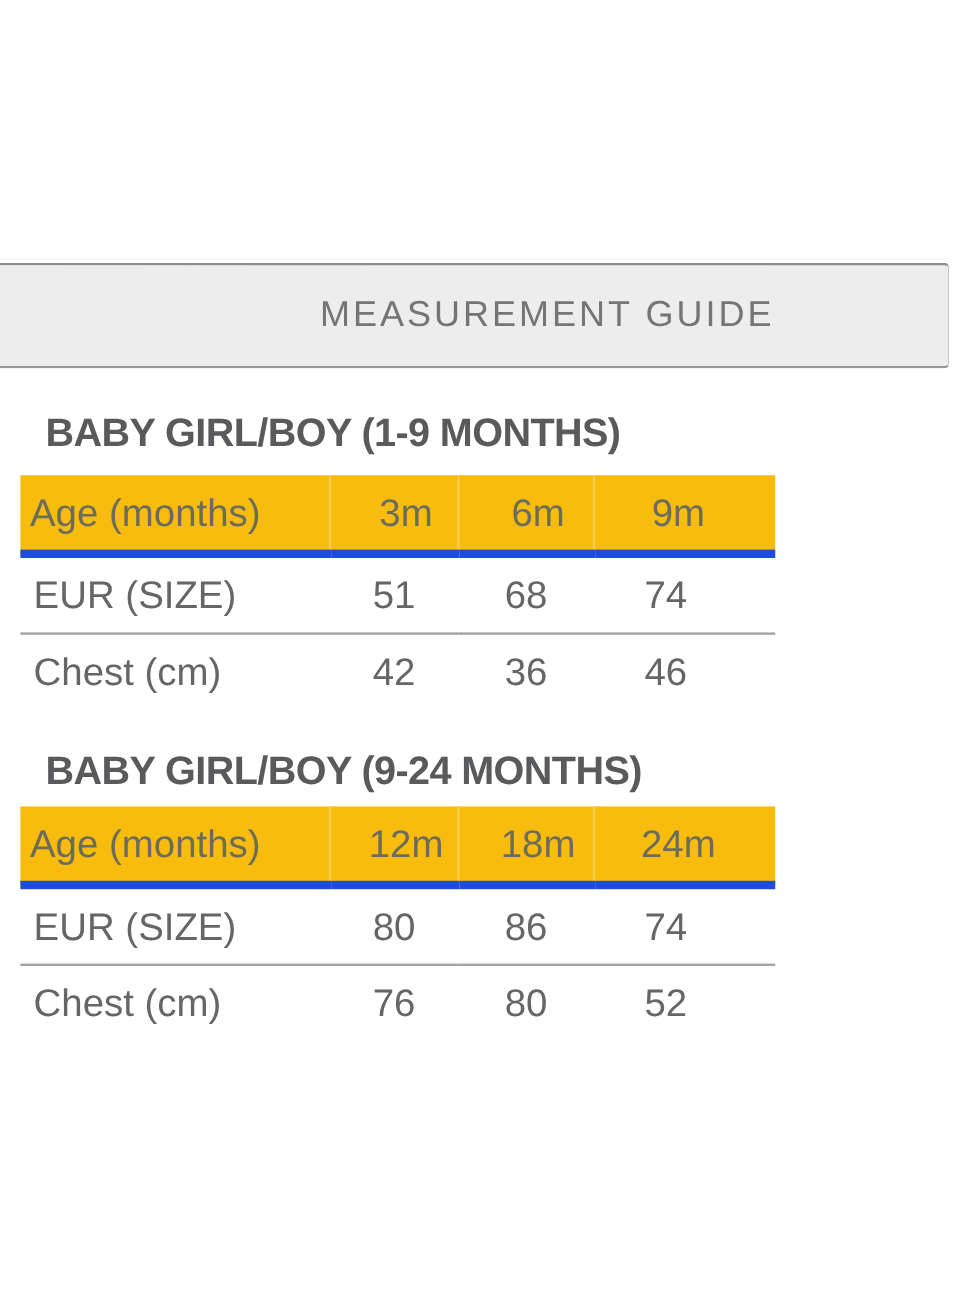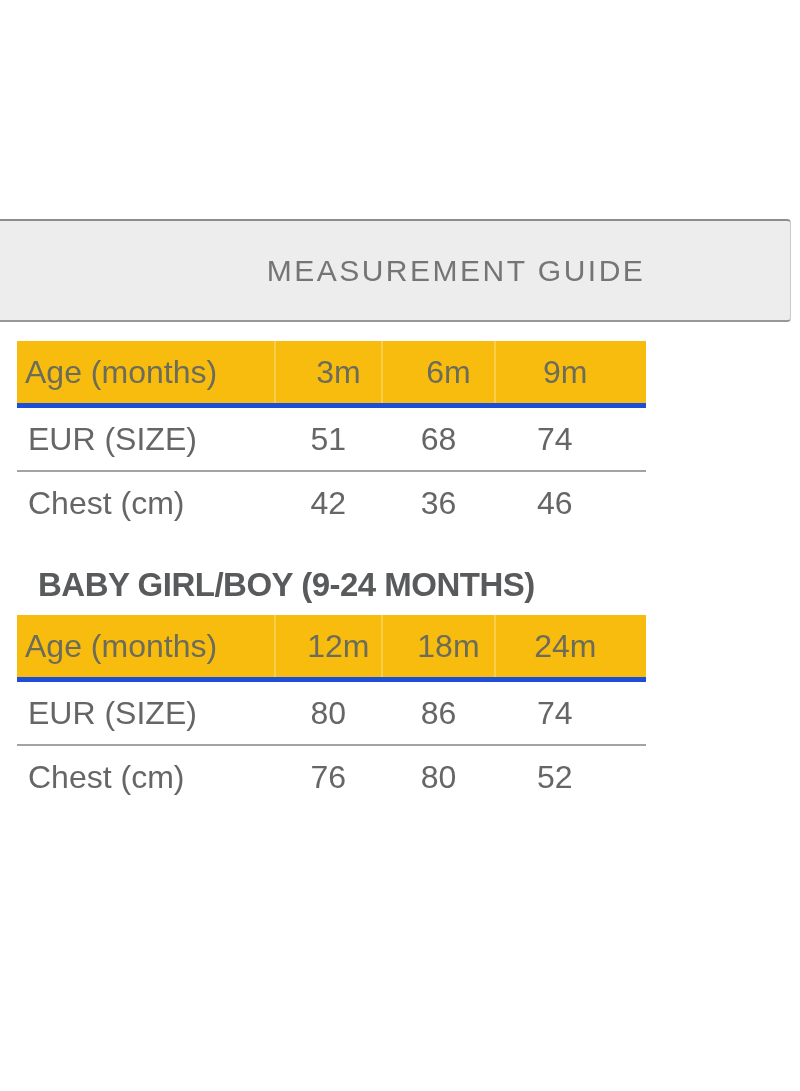--- a/index.html
+++ b/index.html
@@ -13,21 +13,21 @@
     width: 800px;
     height: 1091px;
     background: #ffffff;
     overflow: hidden;
   }
   
   .header-bar {
     box-sizing: border-box;
     margin-top: 219px;
     width: 791px;
-    height: 103px;
+    height: 88px;
     background: #EDEDED;
     border-top: 2px solid #8D8D8D;
     border-bottom: 2px solid #979797;
     border-right: 1px solid #C9C9C9;
     border-radius: 0 4px 4px 0;
     display: flex;
     align-items: center;
     justify-content: center;
     padding-left: 122px;
   }
@@ -58,21 +58,21 @@
     margin-top: 19px;
     font-size: 32px;
     color: #666666;
   }
   table.size-table.second { margin-top: 14px; }
   .size-table thead th {
     background: #F8BC0F;
     height: 60px;
     font-weight: normal;
     color: #6C6C5B;
-    border-bottom: 5px solid #1d4ed8;
+    border-bottom: 7px solid #1d4ed8;
   }
   .size-table thead th.num { border-left: 2px solid #FBCE49; padding-left: 21px; }
   .size-table th.label, .size-table td.label {
     text-align: left;
     padding-left: 8px;
     white-space: nowrap;
   }
   .size-table td.label { padding-left: 11px; }
   .size-table th.num, .size-table td.num { text-align: center; }
   .size-table tbody td { height: 60px; vertical-align: middle; }
@@ -82,20 +82,21 @@
 <body>
 
 <div class="page">
 
   <div class="header-bar">
     <span class="header-title">MEASUREMENT GUIDE</span>
   </div>
 
   <div class="content">
 
+    <div class="section-heading">BABY GIRL/BOY (1-9 MONTHS)</div>
 
     <table class="size-table">
       <colgroup>
         <col style="width:41%">
           <col style="width:17%">
           <col style="width:18%">
           <col style="width:19%">
           <col style="width:5%">
       </colgroup>
       <thead>

